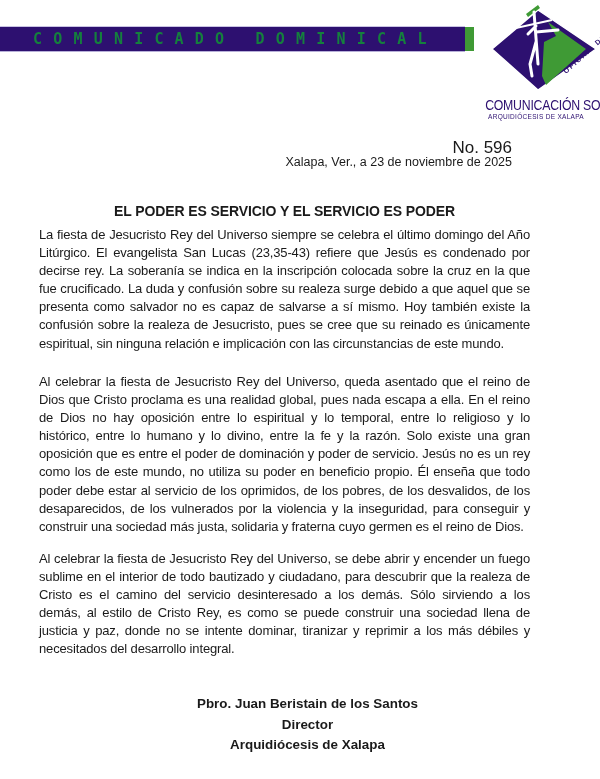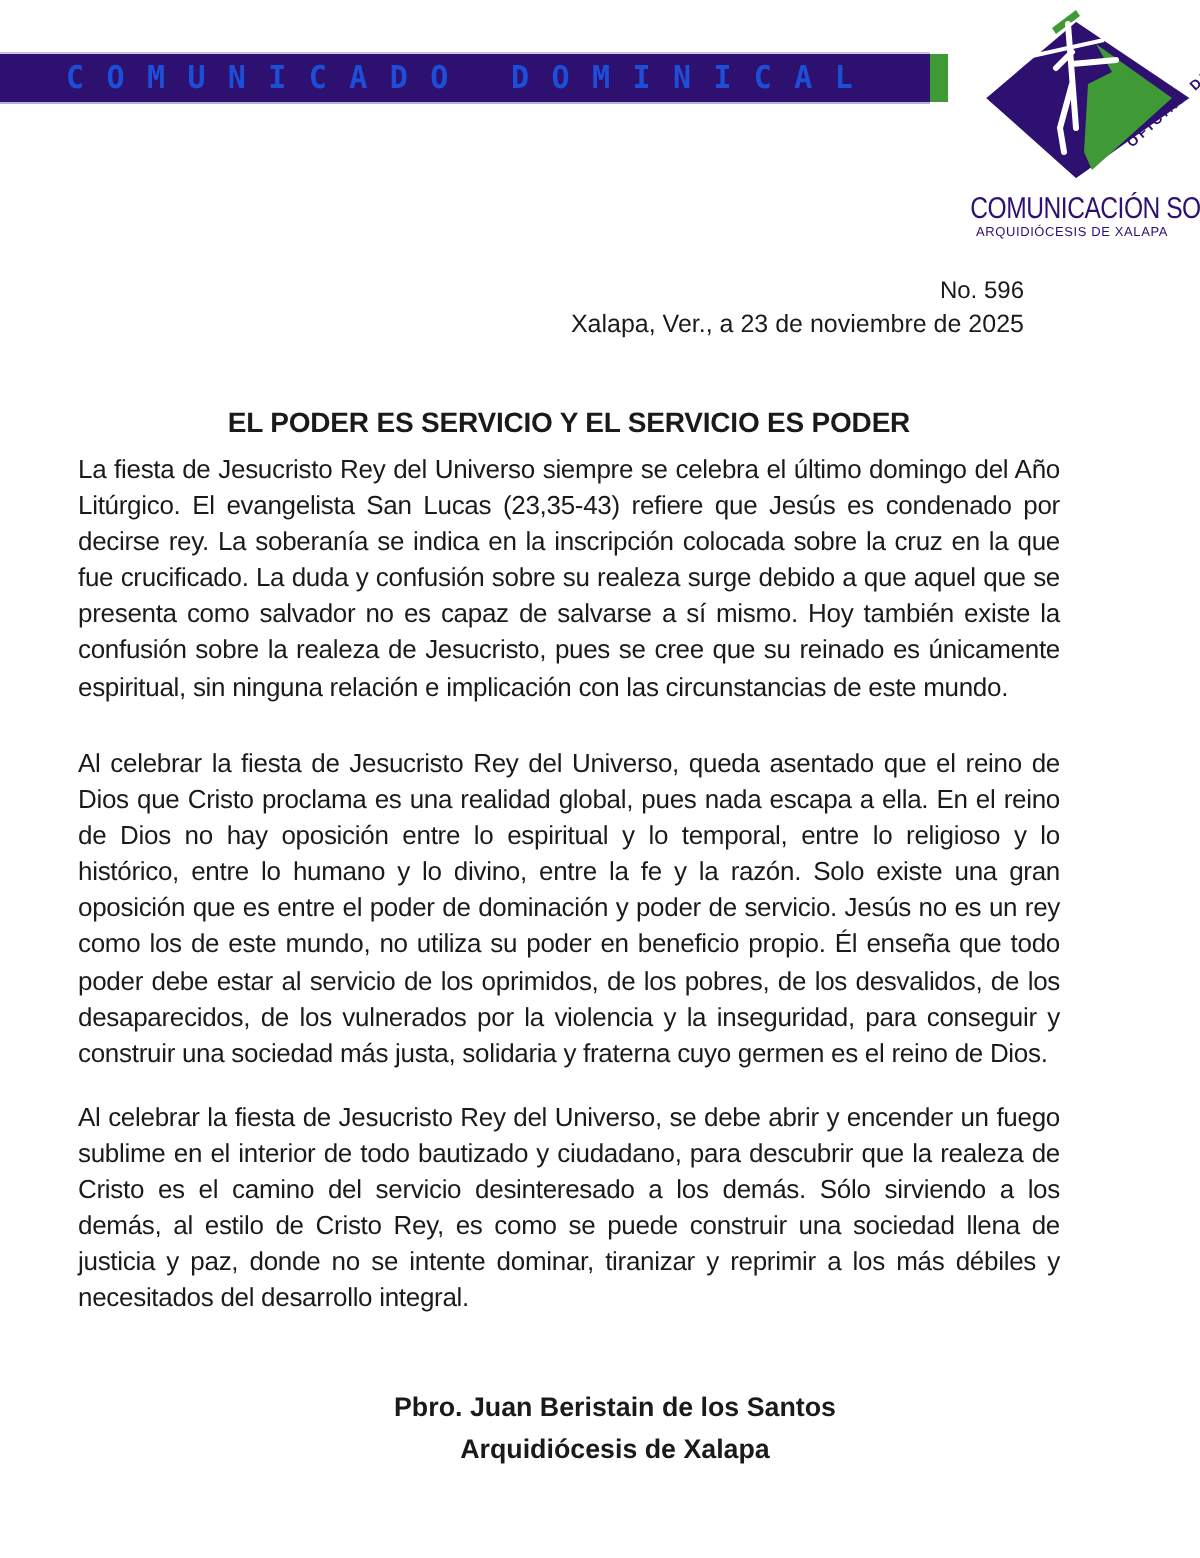--- a/index.html
+++ b/index.html
@@ -10,37 +10,37 @@
     .banner {
       position: absolute; left: 0; top: 27px; width: 465px; height: 24px;
       background: var(--purple); box-shadow: 0 1px 0 #b7b0d8, 0 -1px 0 #c9c3e3;
     }
     .banner-stripe {
       position: absolute; left: 465px; top: 27px; width: 9px; height: 24px;
       background: var(--green);
     }
     .banner-text {
       position: absolute; left: 33px; top: 29px; height: 20px; line-height: 20px;
-      color: #1d4ed8; font-family: "DejaVu Sans Mono", monospace; font-weight: bold;
+      color: #15803d; font-family: "DejaVu Sans Mono", monospace; font-weight: bold;
       font-size: 15px; letter-spacing: 11.2px; white-space: pre;
       transform: scaleY(1.05);
     }
     .logo { position: absolute; left: 486px; top: 2px; width: 114px; height: 92px; }
     .logo-title {
       position: absolute; left: 474px; top: 96px; width: 124px; text-align: center;
       color: var(--purple); font-family: "Liberation Sans", sans-serif; font-size: 15px;
       letter-spacing: -0.3px; transform: scaleX(0.82); transform-origin: center;
       white-space: nowrap;
     }
     .logo-sub {
       position: absolute; left: 474px; top: 113px; width: 124px; text-align: center;
       color: var(--purple); font-size: 6.5px; letter-spacing: 0.3px; white-space: nowrap;
     }
     .doc-number {
-      position: absolute; right: 88px; top: 138px; font-size: 12px; text-align: right;
+      position: absolute; right: 88px; top: 138px; font-size: 17px; text-align: right;
     }
     .doc-date {
       position: absolute; right: 88px; top: 155px; font-size: 12.5px; text-align: left;
     }
     .title {
       position: absolute; left: 0; width: 521px; top: 203px; text-align: center;
       font-weight: bold; font-size: 14px; letter-spacing: -0.1px; margin-left: 24px;
     }
     .body-text {
       position: absolute; left: 39px; width: 491px; font-size: 13px; line-height: 18.1px;
@@ -78,14 +78,15 @@
 <div class="doc-date">Xalapa, Ver., a 23 de noviembre de 2025</div>
 
 <div class="title">EL PODER ES SERVICIO Y EL SERVICIO ES PODER</div>
 
 <div class="body-text p1">La fiesta de Jesucristo Rey del Universo siempre se celebra el último domingo del Año Litúrgico. El evangelista San Lucas (23,35-43) refiere que Jesús es condenado por decirse rey. La soberanía se indica en la inscripción colocada sobre la cruz en la que fue crucificado. La duda y confusión sobre su realeza surge debido a que aquel que se presenta como salvador no es capaz de salvarse a sí mismo. Hoy también existe la confusión sobre la realeza de Jesucristo, pues se cree que su reinado es únicamente espiritual, sin ninguna relación e implicación con las circunstancias de este mundo.</div>
 <div class="body-text p2">Al celebrar la fiesta de Jesucristo Rey del Universo, queda asentado que el reino de Dios que Cristo proclama es una realidad global, pues nada escapa a ella. En el reino de Dios no hay oposición entre lo espiritual y lo temporal, entre lo religioso y lo histórico, entre lo humano y lo divino, entre la fe y la razón. Solo existe una gran oposición que es entre el poder de dominación y poder de servicio. Jesús no es un rey como los de este mundo, no utiliza su poder en beneficio propio. Él enseña que todo poder debe estar al servicio de los oprimidos, de los pobres, de los desvalidos, de los desaparecidos, de los vulnerados por la violencia y la inseguridad, para conseguir y construir una sociedad más justa, solidaria y fraterna cuyo germen es el reino de Dios.</div>
 <div class="body-text p3">Al celebrar la fiesta de Jesucristo Rey del Universo, se debe abrir y encender un fuego sublime en el interior de todo bautizado y ciudadano, para descubrir que la realeza de Cristo es el camino del servicio desinteresado a los demás. Sólo sirviendo a los demás, al estilo de Cristo Rey, es como se puede construir una sociedad llena de justicia y paz, donde no se intente dominar, tiranizar y reprimir a los más débiles y necesitados del desarrollo integral.</div>
 
 <div class="signature">
   <div>Pbro. Juan Beristain de los Santos</div>
+  <div>Director</div>
   <div>Arquidiócesis de Xalapa</div>
 </div>
 
 </body></html>

